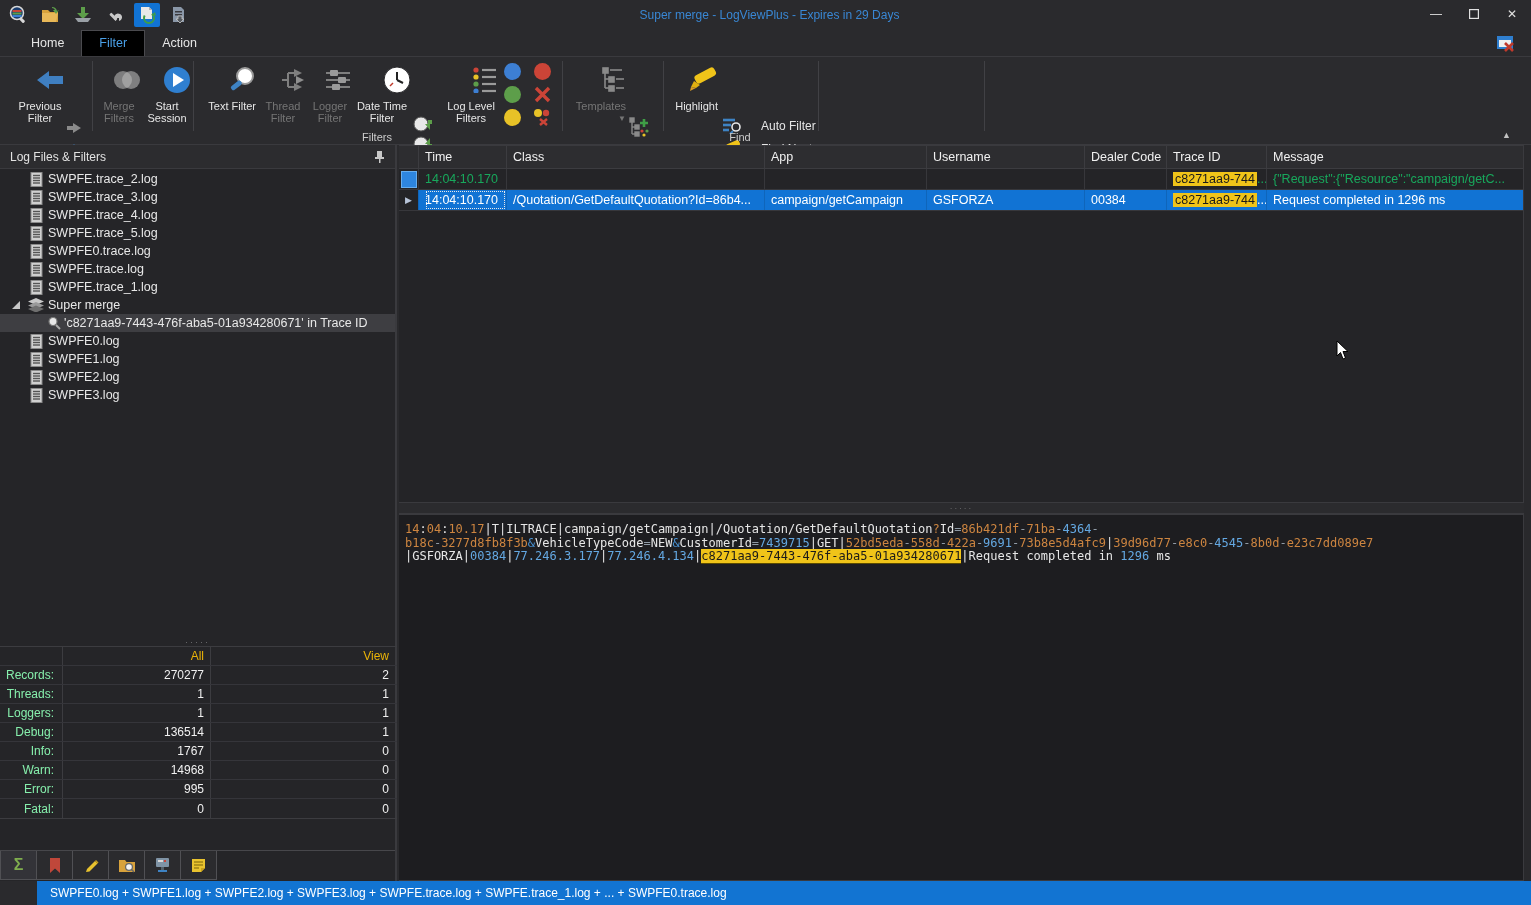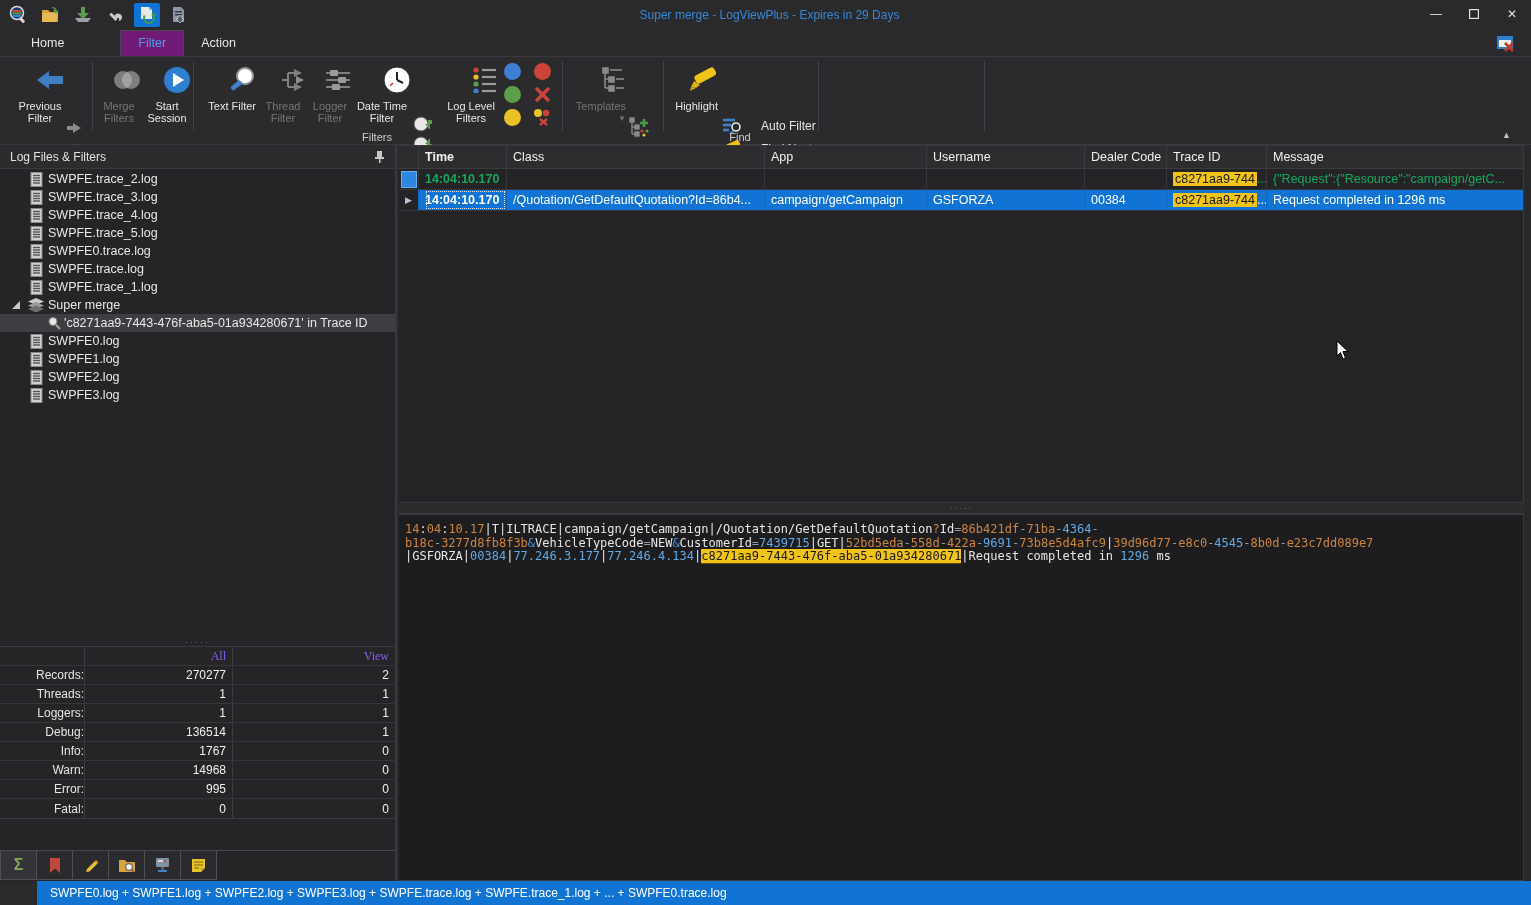--- a/index.html
+++ b/index.html
@@ -12,21 +12,21 @@
   .qat { display:flex; align-items:center; gap:6px; padding-left:6px; }
   .qat .qbtn { width:26px; height:24px; display:flex; align-items:center; justify-content:center; border-radius:2px; }
   .qat .qbtn.active { background:#1173d4; }
   .title-text { position:absolute; left:0; right:0; text-align:center; color:#3987d4; font-size:12px; pointer-events:none;padding-left:8px; }
   .wincontrols { position:absolute; right:0; top:0; display:flex; }
   .winbtn { width:38px; height:28px; display:flex; align-items:center; justify-content:center; color:#e0e0e0; font-size:12px; }
 
   
   .tabstrip { position:absolute; left:0; top:30px; width:100%; height:26px; background:#2a2a2d; display:flex; align-items:flex-end; }
   .tab { padding:5px 17px 6px 17px; color:#e6e6e6; font-size:12.5px; }
-  .tab.active { background:#701a75; border:1px solid #4a4a4e; border-bottom:none; color:#4aa0e8;margin-left:39px; }
+  .tab.active { background:#000000; border:1px solid #4a4a4e; border-bottom:none; color:#4aa0e8; }
   .tab-right-icon { position:absolute; right:14px; top:5px; width:22px; height:20px; }
 
   
   .ribbon { position:absolute; left:0; top:56px; width:100%; height:89px; background:#2b2b2e; border-top:1px solid #3a3a3e; border-bottom:1px solid #3a3a3e; }
   .rsep { position:absolute; top:4px; height:70px; width:1px; background:#414145; }
   .rbig { position:absolute; top:4px; height:70px; display:flex; flex-direction:column; align-items:flex-end; justify-content:flex-start; text-align:center; color:#e6e6e6; font-size:11px; line-height:12px; }
   .rbig .ricon { height:34px; display:flex; align-items:center; justify-content:center; margin-top:2px; margin-bottom:3px; }
   .rbig.disabled { color:#757575; }
   .rsmallcol { position:absolute; display:flex; flex-direction:column; gap:3px; align-items:center; }
   .rsmall { width:20px; height:18px; display:flex; align-items:center; justify-content:center; }
@@ -50,42 +50,42 @@
   .titem.filter .ticon { left:46px; }
   .titem.filter .tlabel { left:64px; }
   .titem.selected { background:#3e3e42; }
   .expander { position:absolute; left:12px; width:0; height:0; border-left:8px solid transparent; border-bottom:8px solid #c8c8c8; }
 
   .lp-splitter { position:absolute; left:0; top:492px; width:100%; height:9px; display:flex; align-items:center; justify-content:center; color:#707074; font-size:9px; letter-spacing:2px; }
 
   .stats { position:absolute; left:0; top:501px; width:397px; border-top:1px solid #3c3c40; border-bottom:1px solid #3c3c40; }
   .srow { display:flex; height:19px; border-bottom:1px solid #35353a; align-items:center; font-size:12px; }
   .srow:last-child { border-bottom:none; }
-  .scell-label { width:85px; text-align:right; color:#e5e5e5; border-right:1px solid #3c3c40; height:100%; display:flex; align-items:center; justify-content:flex-end; }
+  .scell-label { width:63px; text-align:right; padding-right:8px; color:#86efac; border-right:1px solid #3c3c40; height:100%; display:flex; align-items:center; justify-content:flex-end; }
   .scell-all { width:148px; text-align:right; padding-right:6px; border-right:1px solid #3c3c40; height:100%; display:flex; align-items:center; justify-content:flex-end; color:#f0f0f0; }
   .scell-view { flex:1; text-align:right; padding-right:8px; height:100%; display:flex; align-items:center; justify-content:flex-end; color:#f0f0f0; }
-  .srow.header .scell-all, .srow.header .scell-view { color:#8b5cf6;font-family:Liberation Serif, serif; }
+  .srow.header .scell-all, .srow.header .scell-view { color:#eab308; }
 
   .lp-iconbar { position:absolute; left:0; bottom:1px; height:30px; width:100%; border-top:1px solid #47474b; display:flex; padding-left:1px; background:#252528; }
   .lbtab { width:37px; height:29px; border:1px solid #505054; border-top:none; margin-left:-1px; display:flex; align-items:center; justify-content:center; background:#2b2b2e; }
   .lbtab.active { background:#333338; }
   .sigma { color:#7fae4e; font-size:16px; font-weight:bold; }
 
   
   .rightpane { position:absolute; left:399px; top:145px; right:0; bottom:24px; background:#29292c; }
   .gridwrap { position:absolute; left:0; top:0; width:1125px; height:358px; background:#242427; border:1px solid #3a3a3e; border-left:none; }
   .ghead { display:flex; height:23px; background:#2d2d30; border-bottom:1px solid #3c3c40; }
   .ghcell { border-right:1px solid #3c3c40; display:flex; align-items:center; padding-left:6px; color:#f0f0f0; font-size:12.5px; }
   .grow { display:flex; height:21px; border-bottom:1px solid #37373b; font-size:12.5px; }
   .gcell { border-right:1px solid #37373b; display:flex; align-items:center; padding-left:6px; white-space:nowrap; overflow:hidden; }
   .grow.r0 { background:#242427; color:#18a85c; }
   .grow.r1 { background:#1173d4; color:#ffffff; }
   .grow.r1 .gcell { border-right-color:#0f65ba; }
   .c-ind { width:20px; padding:0; justify-content:center; }
-  .c-time { width:88px;font-weight:bold; }
+  .c-time { width:88px; }
   .c-class { width:258px; }
   .c-app { width:162px; }
   .c-user { width:158px; }
   .c-dealer { width:82px; }
   .c-trace { width:100px; }
   .c-msg { flex:1; border-right:none; }
   .indic-sel { width:16px; height:17px; background:#2e86e0; border:1px solid #67aef0; }
   .indic-cur { width:20px; height:21px; background:#242427; display:flex; align-items:center; justify-content:center; color:#b8c4d8; font-size:9px; }
   .focus-dotted { outline:1px dotted #e8e8e8; outline-offset:-2px; height:100%; display:flex; align-items:center; width:100%; }
   .hl { background:#f0c419; color:#1a1a1a; padding:0 2px; }

